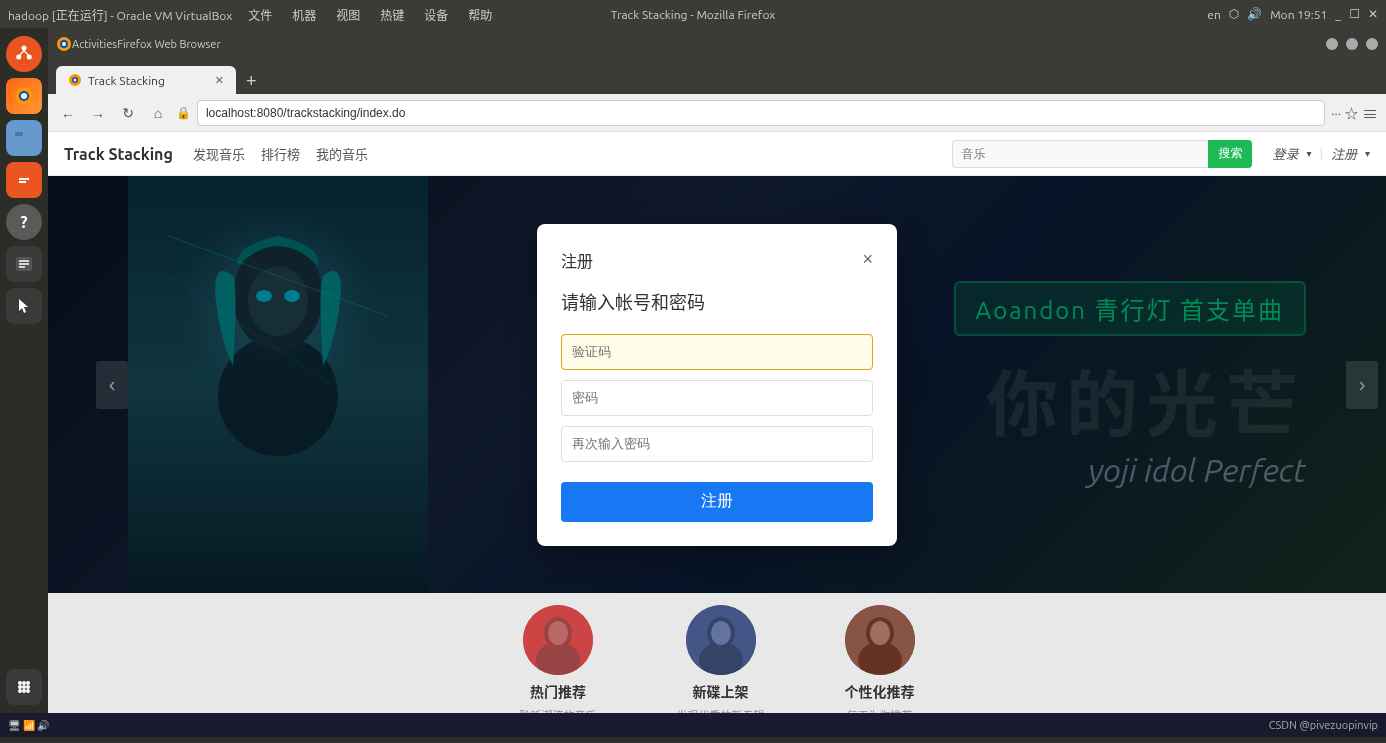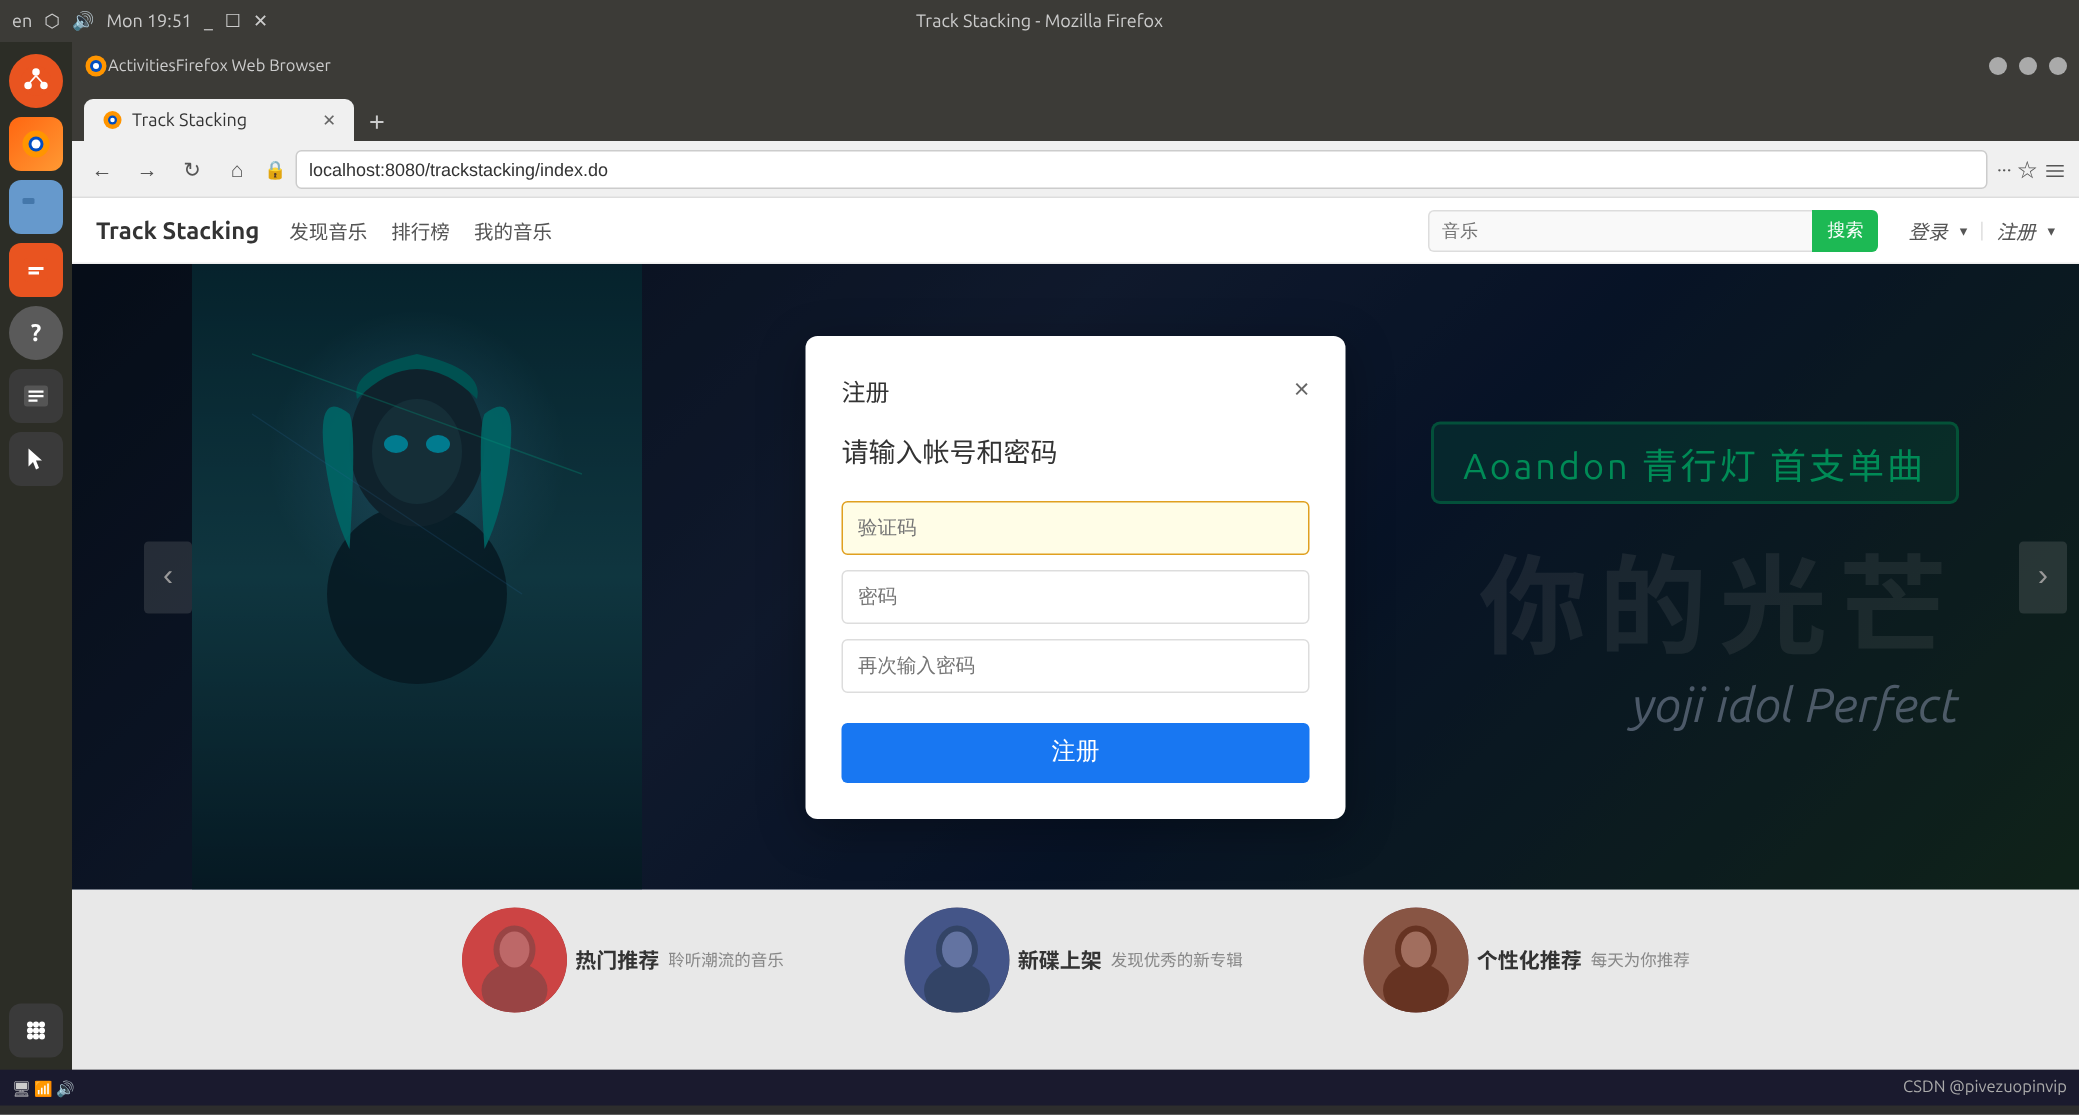--- a/index.html
+++ b/index.html
@@ -338,21 +338,21 @@
     .site-bottom {
       background: #e8e8e8;
       height: 120px;
       display: flex;
       align-items: flex-start;
       justify-content: center;
       gap: 80px;
       padding-top: 12px;
       flex-shrink: 0;
     }
-    .bottom-category { display: flex; flex-direction: row; align-items: center; gap: 6px; }
+    .bottom-category { display: flex; flex-direction: column; align-items: center; gap: 6px; }
     .bottom-avatar {
       width: 70px;
       height: 70px;
       border-radius: 50%;
       overflow: hidden;
       background: #ccc;
     }
     .avatar-img-1 { background: linear-gradient(135deg, #c44, #933); }
     .avatar-img-2 { background: linear-gradient(135deg, #558, #334); }
     .avatar-img-3 { background: linear-gradient(135deg, #844, #522); }
@@ -369,20 +369,29 @@
       padding: 0 8px;
       font-size: 11px;
       color: #ccc;
       flex-shrink: 0;
     }
   </style>
 </head>
 <body>
 
 <div class="os-topbar">
+  <div class="os-topbar-left">
+    <span>hadoop [正在运行] - Oracle VM VirtualBox</span>
+    <span style="cursor:pointer; padding:0 4px;">文件</span>
+    <span style="cursor:pointer; padding:0 4px;">机器</span>
+    <span style="cursor:pointer; padding:0 4px;">视图</span>
+    <span style="cursor:pointer; padding:0 4px;">热键</span>
+    <span style="cursor:pointer; padding:0 4px;">设备</span>
+    <span style="cursor:pointer; padding:0 4px;">帮助</span>
+  </div>
   <div class="os-topbar-center">Track Stacking - Mozilla Firefox</div>
   <div class="os-topbar-right">
     <span>en</span>
     <span>⬡</span>
     <span>🔊</span>
     <span>Mon 19:51</span>
     <span style="cursor:pointer;">_</span>
     <span style="cursor:pointer;">☐</span>
     <span style="cursor:pointer;">✕</span>
   </div>

